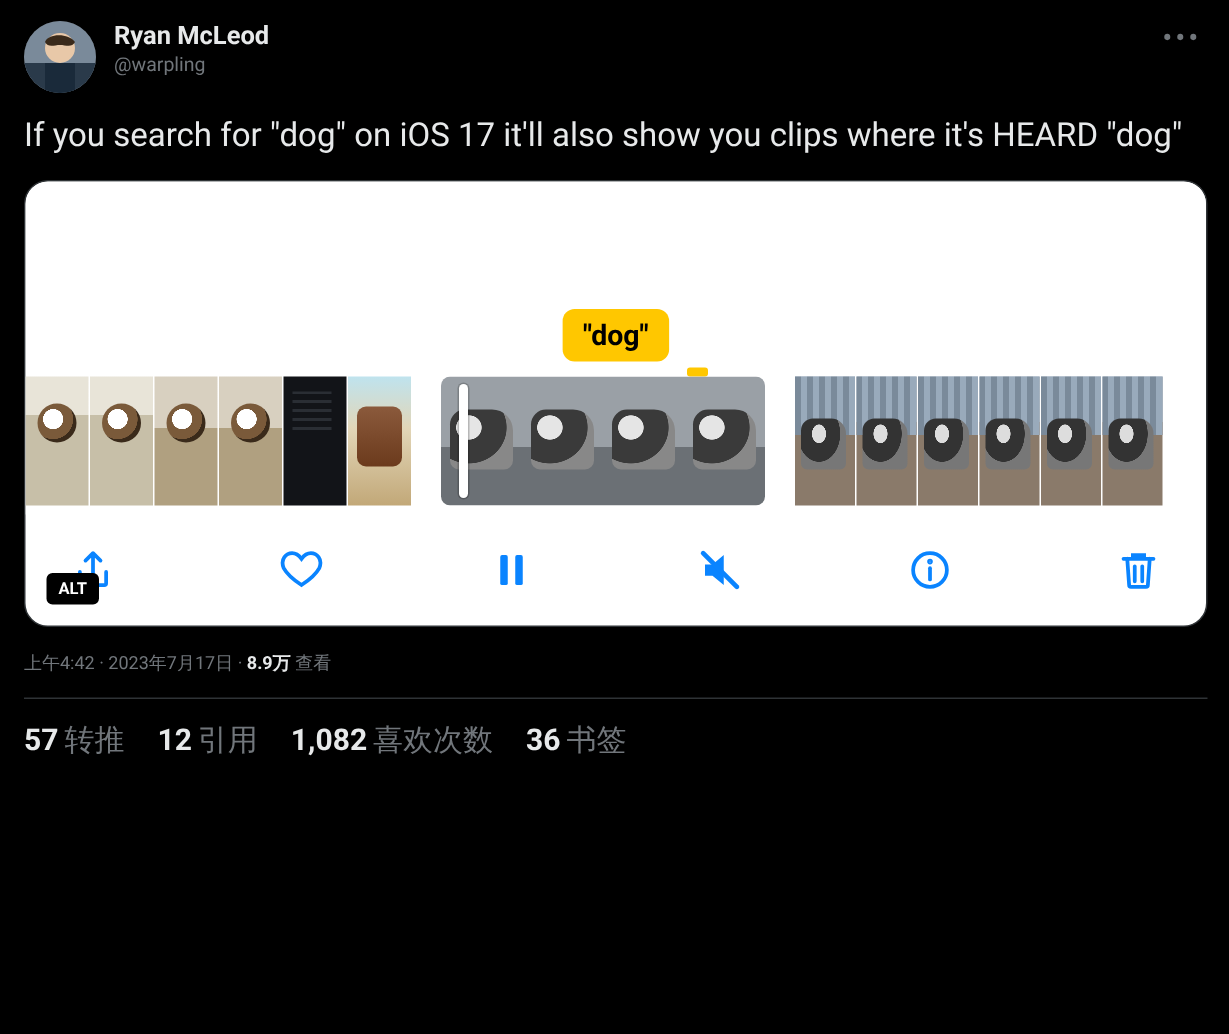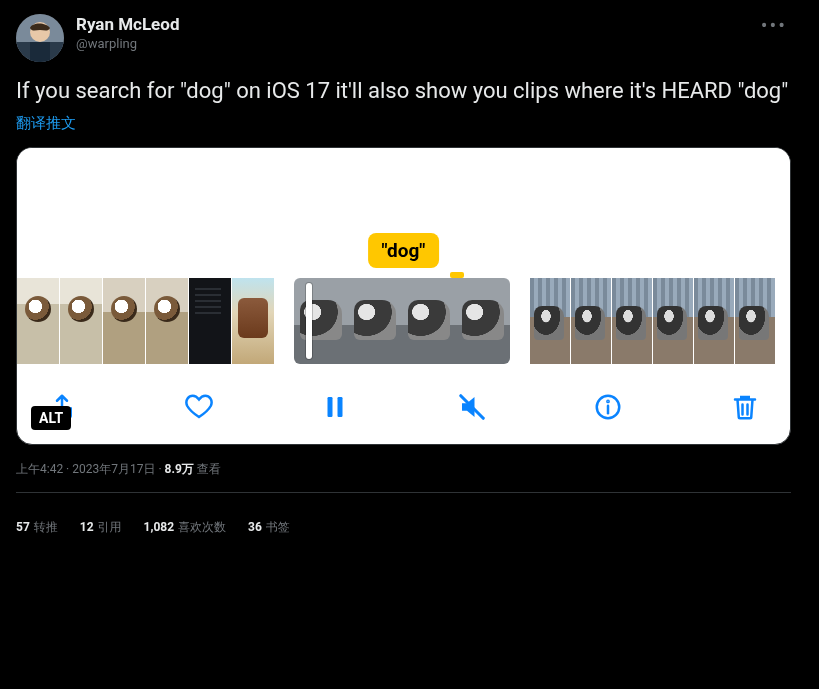--- a/index.html
+++ b/index.html
@@ -1,17 +1,17 @@
 <!DOCTYPE html>
 <html><head>
 <meta charset="utf-8">
 <style>
   * { box-sizing: border-box; margin: 0; padding: 0; }
   html, body { width: 819px; height: 689px; background: #000; color: #e7e9ea; font-family: -apple-system, BlinkMacSystemFont, "Segoe UI", Roboto, Helvetica, Arial, sans-serif; overflow: hidden; }
-  .tweet { padding: 14px 28px 0 16px; }
+  .tweet { padding: 14px 14px 0 16px; }
   .head { display: flex; align-items: flex-start; }
   .avatar { width: 48px; height: 48px; border-radius: 50%; background: #333; flex-shrink: 0; overflow: hidden; }
   .avatar svg { width: 100%; height: 100%; display: block; }
   .name-col { margin-left: 12px; flex: 1; }
   .display-name { font-size: 17px; font-weight: 700; color: #e7e9ea; line-height: 20px; }
   .handle { font-size: 13px; color: #71767b; line-height: 20px; }
   .more { color: #71767b; font-size: 20px; letter-spacing: 2px; line-height: 14px; padding: 4px; cursor: pointer; }
   .body-text { margin-top: 14px; font-size: 22px; line-height: 30px; color: #e7e9ea; }
   .translate { margin-top: 8px; font-size: 15px; color: #1d9bf0; cursor: pointer; }
   .media-card { margin-top: 14px; border-radius: 16px; overflow: hidden; background: #fff; border: 1px solid #2f3336; position: relative; }
@@ -34,25 +34,25 @@
   .clipB .frame::after { content:""; position:absolute; left:6px; top:22px; width:42px; height:40px; background: radial-gradient(ellipse at 30% 30%, #e5e5e5 20%, #3a3a3a 21% 60%, #888 61% 100%); border-radius: 10px 14px 6px 6px; }
   .playhead { position: absolute; left: 12px; top: 5px; bottom: 5px; width: 6px; background: #fff; border-radius: 3px; box-shadow: 0 0 0 1px rgba(0,0,0,0.2); }
   .clipC .frame { background: linear-gradient(#a8b8c8 35%, #8a7a6a 35% 100%); width: 40px; }
   .clipC .frame::before { content:""; position:absolute; inset:0 0 55% 0; background: repeating-linear-gradient(90deg, #7a8a9a 0 4px, #9ab 4px 8px); }
   .clipC .frame::after { content:""; position:absolute; left:4px; top:28px; width:30px; height:34px; background: radial-gradient(ellipse at 40% 30%, #ddd 18%, #333 19% 55%, #777 56% 100%); border-radius: 8px 10px 4px 4px; }
   .toolbar { display: flex; justify-content: space-between; align-items: center; padding: 22px 30px; }
   .tb-icon { color: #0a84ff; cursor: pointer; }
   .tb-icon svg { width: 30px; height: 30px; display: block; stroke: currentColor; fill: none; stroke-width: 2; }
   .pause svg rect { fill: #0a84ff; stroke: none; }
   .mute svg { stroke: none; fill: #0a84ff; }
-  .alt-badge { position: absolute; left: 14px; bottom: 14px; background: #000; color: #fff; font-size: 14px; font-weight: 700; padding: 4px 8px; border-radius: 4px; }
+  .alt-badge { position: absolute; left: 14px; bottom: 14px; background: #000; color: #fff; font-size: 11px; font-weight: 700; padding: 4px 8px; border-radius: 4px; }
   .meta { margin-top: 16px; font-size: 12px; color: #71767b; }
   .meta .views-n { color: #e7e9ea; font-weight: 700; }
   .divider { height: 1px; background: #2f3336; margin-top: 14px; }
-  .stats { display: flex; gap: 22px; margin-top: 26px; font-size: 12px; color: #71767b; }
+  .stats { display: flex; gap: 22px; margin-top: 14px; font-size: 20px; color: #71767b; }
   .statn { color: #e7e9ea; font-weight: 700; margin-right: 4px; }
 </style>
 </head>
 <body>
 
 <div class="tweet">
 
   <div class="head">
     <div class="avatar">
       <svg viewBox="0 0 48 48">
@@ -65,21 +65,20 @@
     </div>
     <div class="name-col">
       <div class="display-name">Ryan McLeod</div>
       <div class="handle">@warpling</div>
     </div>
     <div class="more">•••</div>
   </div>
 
   <div class="body-text">If you search for "dog" on iOS 17 it'll also show you clips where it's HEARD "dog"</div>
 
-  <div class="translate">翻译推文</div>
 
   <div class="media-card">
     <div class="media-top">
       <div class="dog-badge">"dog"</div>
       <div class="tick"></div>
     </div>
 
     <div class="film">
       <div class="clip clipA">
         <div class="frame f1"></div>

